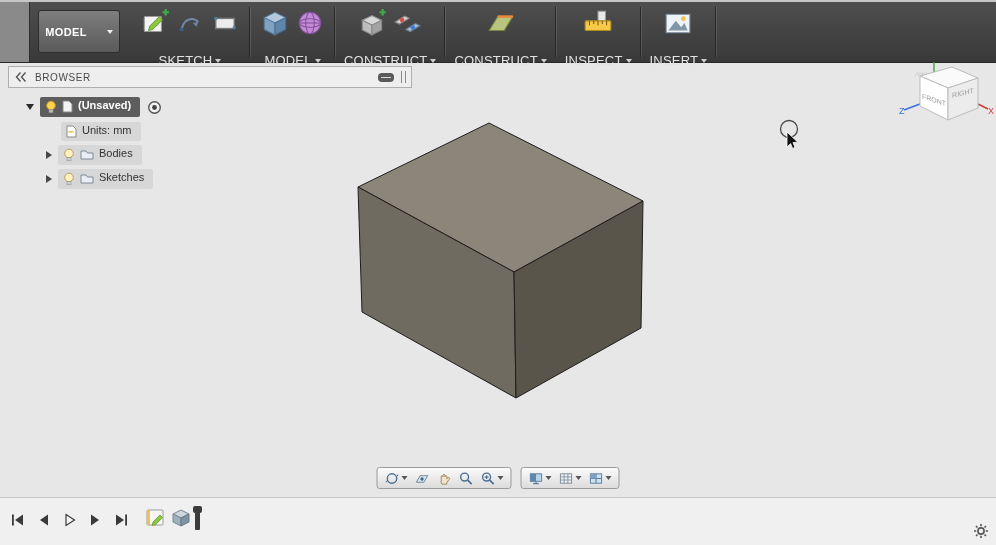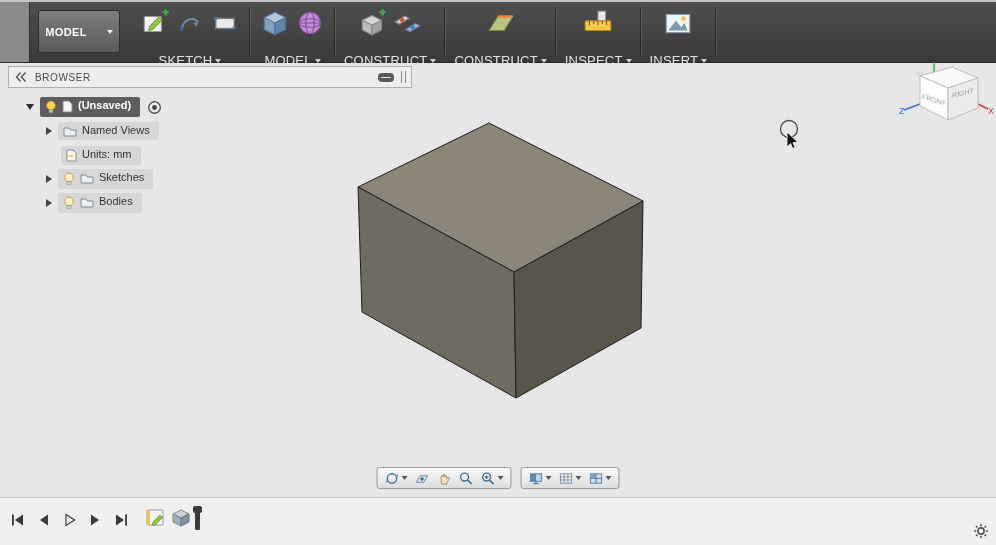--- a/index.html
+++ b/index.html
@@ -268,29 +268,20 @@
               <path d="M1 1 h6 l3 3 v8 h-9 Z" fill="#f4f4f4" stroke="#8a8a8a"></path>
             </svg>
           <span>(Unsaved)</span>
         </span>
         <svg class="radio" width="15" height="15" viewBox="0 0 15 15">
             <circle cx="7.5" cy="7.5" r="5.8" fill="#f3f3f3" stroke="#555" stroke-width="1.4"></circle>
             <circle cx="7.5" cy="7.5" r="2.4" fill="#444"></circle>
           </svg>
       </div>
 
-      <div class="row lvl2">
-        <span class="tri col"></span>
-        <span class="pill">
-          <svg width="14" height="12" viewBox="0 0 14 12">
-              <path d="M1 3 h5 l1.5 2 H13 v6 H1 Z" fill="#e8eef4" stroke="#7d8a96"></path>
-            </svg>
-          <span>Named Views</span>
-        </span>
-      </div>
 
       <div class="row lvl2">
         <span class="tri none"></span>
         <span class="pill">
           <svg width="11" height="13" viewBox="0 0 11 13">
               <path d="M1 1 h6 l3 3 v8 h-9 Z" fill="#fdfdfd" stroke="#8a8a8a"></path>
               <rect x="2.5" y="6" width="5" height="1.6" fill="#f2c14e"></rect>
             </svg>
           <span>Units: mm</span>
         </span>
@@ -300,35 +291,35 @@
       <div class="row lvl2">
         <span class="tri col"></span>
         <span class="pill">
           <svg width="12" height="14" viewBox="0 0 12 14">
               <circle cx="6" cy="5.5" r="4.3" fill="#fff3c4" stroke="#b5a254"></circle>
               <rect x="4" y="9.6" width="4" height="3.2" fill="#cfcfcf" stroke="#8a8a8a" stroke-width=".5"></rect>
             </svg>
           <svg width="14" height="12" viewBox="0 0 14 12">
               <path d="M1 3 h5 l1.5 2 H13 v6 H1 Z" fill="#e8eef4" stroke="#7d8a96"></path>
             </svg>
-          <span>Sketches</span>
+          <span>Bodies</span>
         </span>
       </div>
 
       <div class="row lvl2">
         <span class="tri col"></span>
         <span class="pill">
           <svg width="12" height="14" viewBox="0 0 12 14">
               <circle cx="6" cy="5.5" r="4.3" fill="#fff3c4" stroke="#b5a254"></circle>
               <rect x="4" y="9.6" width="4" height="3.2" fill="#cfcfcf" stroke="#8a8a8a" stroke-width=".5"></rect>
             </svg>
           <svg width="14" height="12" viewBox="0 0 14 12">
               <path d="M1 3 h5 l1.5 2 H13 v6 H1 Z" fill="#e8eef4" stroke="#7d8a96"></path>
             </svg>
-          <span>Bodies</span>
+          <span>Sketches</span>
         </span>
       </div>
     </div>
   </div>
 
   <div class="navbar">
     <div class="nav-group">
       <span class="nav-btn">
         <svg width="15" height="15" viewBox="0 0 16 16">
             <circle cx="8" cy="8" r="5" fill="none" stroke="#4a6f92" stroke-width="1.5"></circle>

